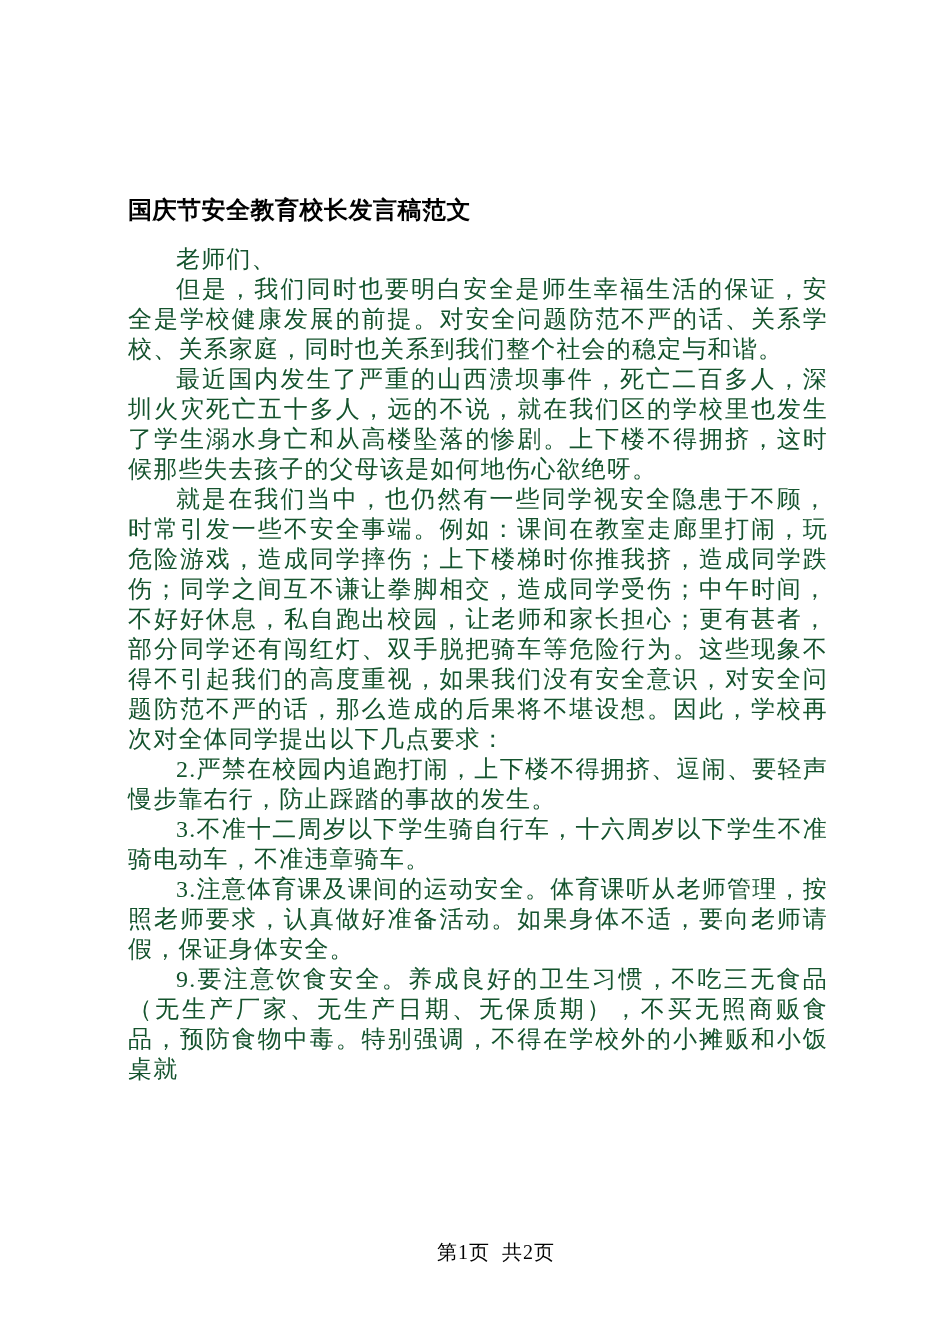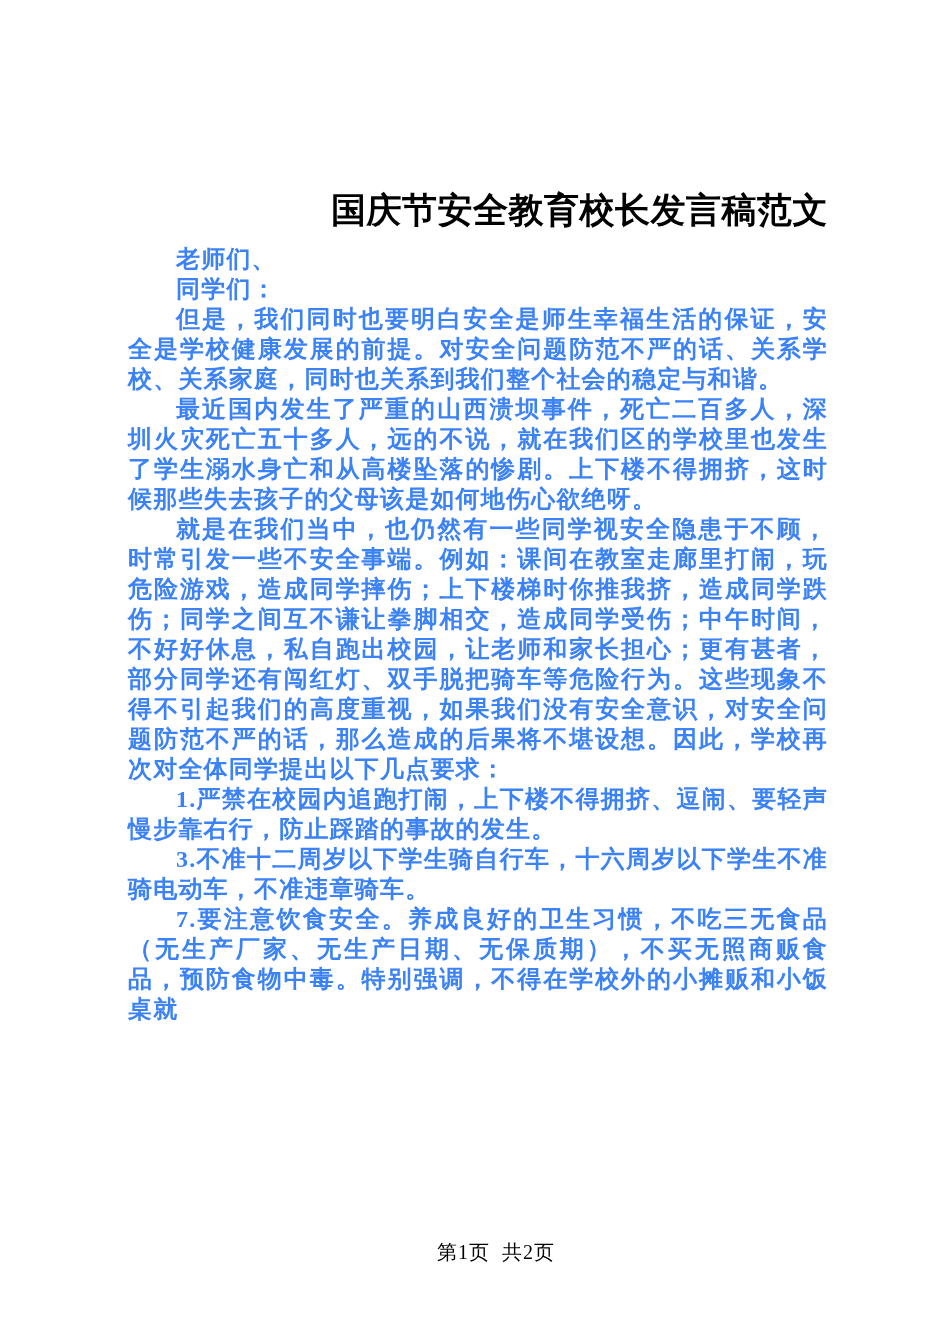--- a/index.html
+++ b/index.html
@@ -18,37 +18,37 @@
   }
   .content {
     position: absolute;
     left: 128px;
     top: 186px;
     width: 700px;
   }
   .doc-title {
     margin: 0 0 10px 0;
     font-family: "Liberation Sans", "DejaVu Sans", sans-serif;
-    font-size: 35px;
+    font-size: 24px;
     font-weight: 700;
     line-height: 48px;
-    text-align: right;
+    text-align: left;
     letter-spacing: 0.5px;
     color: #000000;
   }
   .para {
     margin: 0;
     font-size: 24px;
     line-height: 30px;
-    font-weight: 700;
+    font-weight: 400;
     text-align: justify;
     text-justify: inter-ideograph;
     text-indent: 2em;
     letter-spacing: 1.2px;
-    color: #3b82f6;
+    color: #14532d;
     word-break: break-all;
   }
   .page-footer {
     position: absolute;
     left: 437px;
     top: 1240px;
     font-size: 20px;
     line-height: 24px;
     letter-spacing: 1px;
     word-spacing: 6px;
@@ -57,22 +57,22 @@
     text-align: right;
   }
 </style>
 </head>
 <body>
 
 <div class="page">
   <div class="content">
     <h1 class="doc-title">国庆节安全教育校长发言稿范文</h1>
     <p class="para">老师们、</p>
-    <p class="para">同学们：</p>
     <p class="para">但是，我们同时也要明白安全是师生幸福生活的保证，安全是学校健康发展的前提。对安全问题防范不严的话、关系学校、关系家庭，同时也关系到我们整个社会的稳定与和谐。</p>
     <p class="para">最近国内发生了严重的山西溃坝事件，死亡二百多人，深圳火灾死亡五十多人，远的不说，就在我们区的学校里也发生了学生溺水身亡和从高楼坠落的惨剧。上下楼不得拥挤，这时候那些失去孩子的父母该是如何地伤心欲绝呀。</p>
     <p class="para">就是在我们当中，也仍然有一些同学视安全隐患于不顾，时常引发一些不安全事端。例如：课间在教室走廊里打闹，玩危险游戏，造成同学摔伤；上下楼梯时你推我挤，造成同学跌伤；同学之间互不谦让拳脚相交，造成同学受伤；中午时间，不好好休息，私自跑出校园，让老师和家长担心；更有甚者，部分同学还有闯红灯、双手脱把骑车等危险行为。这些现象不得不引起我们的高度重视，如果我们没有安全意识，对安全问题防范不严的话，那么造成的后果将不堪设想。因此，学校再次对全体同学提出以下几点要求：</p>
-    <p class="para">1.严禁在校园内追跑打闹，上下楼不得拥挤、逗闹、要轻声慢步靠右行，防止踩踏的事故的发生。</p>
+    <p class="para">2.严禁在校园内追跑打闹，上下楼不得拥挤、逗闹、要轻声慢步靠右行，防止踩踏的事故的发生。</p>
     <p class="para">3.不准十二周岁以下学生骑自行车，十六周岁以下学生不准骑电动车，不准违章骑车。</p>
-    <p class="para">7.要注意饮食安全。养成良好的卫生习惯，不吃三无食品（无生产厂家、无生产日期、无保质期），不买无照商贩食品，预防食物中毒。特别强调，不得在学校外的小摊贩和小饭桌就</p>
+    <p class="para">3.注意体育课及课间的运动安全。体育课听从老师管理，按照老师要求，认真做好准备活动。如果身体不适，要向老师请假，保证身体安全。</p>
+    <p class="para">9.要注意饮食安全。养成良好的卫生习惯，不吃三无食品（无生产厂家、无生产日期、无保质期），不买无照商贩食品，预防食物中毒。特别强调，不得在学校外的小摊贩和小饭桌就</p>
   </div>
   <div class="page-footer">第1页 共2页</div>
 </div>
 
 </body></html>

